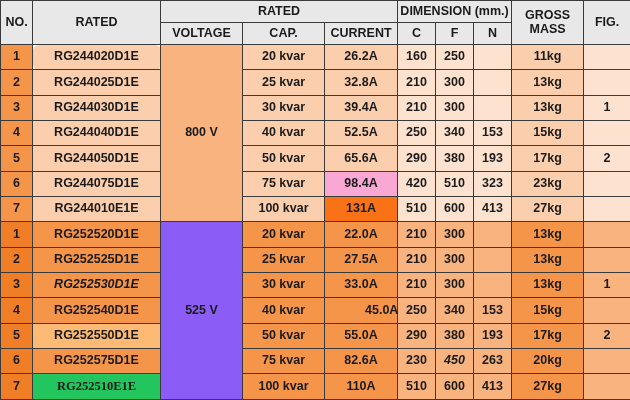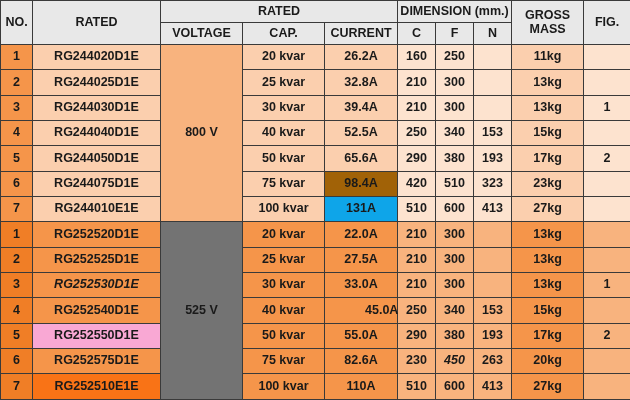--- a/index.html
+++ b/index.html
@@ -88,21 +88,21 @@
       <th class="hdr-sub">CAP.</th>
       <th class="hdr-sub">CURRENT</th>
       <th class="hdr-sub">C</th>
       <th class="hdr-sub">F</th>
       <th class="hdr-sub">N</th>
     </tr>
   </thead>
   <tbody id="table-body">
       <tr class="row-h">
         <td style="background: rgb(245, 149, 74);">1</td>
-        <td style="background: rgb(251, 207, 174);">RG244020D1E</td>
+        <td style="background: rgb(251, 207, 174); border-radius: 6px;">RG244020D1E</td>
         <td rowspan="7" style="background: rgb(248, 179, 126);">800 V</td>
         <td style="background: rgb(251, 207, 174);">20 kvar</td>
         <td style="background: rgb(251, 207, 174);">26.2A</td>
         <td style="background: rgb(253, 227, 207);">160</td>
         <td style="background: rgb(253, 227, 207);">250</td>
         <td style="background: rgb(253, 227, 207);"></td>
         <td style="background: rgb(251, 207, 174);">11kg</td>
         <td class="fig-cell" style="background: rgb(253, 227, 207);"></td>
       </tr>
       <tr class="row-h">
@@ -146,42 +146,42 @@
         <td style="background: rgb(253, 227, 207);">290</td>
         <td style="background: rgb(253, 227, 207);">380</td>
         <td style="background: rgb(253, 227, 207);">193</td>
         <td style="background: rgb(251, 207, 174);">17kg</td>
         <td class="fig-cell" style="background: rgb(253, 227, 207);">2</td>
       </tr>
       <tr class="row-h">
         <td style="background: rgb(245, 149, 74);">6</td>
         <td style="background: rgb(251, 207, 174);">RG244075D1E</td>
         <td style="background: rgb(251, 207, 174);">75 kvar</td>
-        <td style="background: #a16207; margin-left: 20px;">98.4A</td>
+        <td style="background: #f9a8d4; margin-left: 20px;">98.4A</td>
         <td style="background: rgb(253, 227, 207);">420</td>
         <td style="background: rgb(253, 227, 207);">510</td>
         <td style="background: rgb(253, 227, 207);">323</td>
         <td style="background: rgb(251, 207, 174);">23kg</td>
         <td class="fig-cell" style="background: rgb(253, 227, 207);"></td>
       </tr>
       <tr class="row-h">
         <td style="background: rgb(245, 149, 74);">7</td>
         <td style="background: rgb(251, 207, 174);">RG244010E1E</td>
         <td style="background: rgb(251, 207, 174);">100 kvar</td>
-        <td style="background: #0ea5e9; text-align: center;">131A</td>
+        <td style="background: #f97316; text-align: center;">131A</td>
         <td style="background: rgb(253, 227, 207);">510</td>
         <td style="background: rgb(253, 227, 207);">600</td>
         <td style="background: rgb(253, 227, 207);">413</td>
         <td style="background: rgb(251, 207, 174);">27kg</td>
         <td class="fig-cell" style="background: rgb(253, 227, 207);"></td>
       </tr>
       <tr class="row-h">
         <td style="background: rgb(240, 126, 38);">1</td>
         <td style="background: rgb(245, 149, 74);">RG252520D1E</td>
-        <td rowspan="7" style="background: #737373;">525 V</td>
+        <td rowspan="7" style="background: #8b5cf6;">525 V</td>
         <td style="background: rgb(245, 149, 74);">20 kvar</td>
         <td style="background: rgb(245, 149, 74);">22.0A</td>
         <td style="background: rgb(248, 179, 126);">210</td>
         <td style="background: rgb(248, 179, 126);">300</td>
         <td style="background: rgb(248, 179, 126);"></td>
         <td style="background: rgb(245, 149, 74);">13kg</td>
         <td class="fig-cell" style="background: rgb(248, 179, 126);"></td>
       </tr>
       <tr class="row-h">
         <td style="background: rgb(240, 126, 38);">2</td>
@@ -211,21 +211,21 @@
         <td style="background: rgb(245, 149, 74);">40 kvar</td>
         <td style="background: rgb(245, 149, 74); padding-left: 40px;">45.0A</td>
         <td style="background: rgb(248, 179, 126);">250</td>
         <td style="background: rgb(248, 179, 126);">340</td>
         <td style="background: rgb(248, 179, 126);">153</td>
         <td style="background: rgb(245, 149, 74);">15kg</td>
         <td class="fig-cell" style="background: rgb(248, 179, 126);"></td>
       </tr>
       <tr class="row-h">
         <td style="background: rgb(240, 126, 38);">5</td>
-        <td style="background: #f9a8d4;">RG252550D1E</td>
+        <td style="background: #fdba74;">RG252550D1E</td>
         <td style="background: rgb(245, 149, 74);">50 kvar</td>
         <td style="background: rgb(245, 149, 74);">55.0A</td>
         <td style="background: rgb(248, 179, 126);">290</td>
         <td style="background: rgb(248, 179, 126);">380</td>
         <td style="background: rgb(248, 179, 126);">193</td>
         <td style="background: rgb(245, 149, 74);">17kg</td>
         <td class="fig-cell" style="background: rgb(248, 179, 126);">2</td>
       </tr>
       <tr class="row-h">
         <td style="background: rgb(240, 126, 38);">6</td>
@@ -233,21 +233,21 @@
         <td style="background: rgb(245, 149, 74);">75 kvar</td>
         <td style="background: rgb(245, 149, 74);">82.6A</td>
         <td style="background: rgb(248, 179, 126);">230</td>
         <td style="background: rgb(248, 179, 126); font-style: italic;">450</td>
         <td style="background: rgb(248, 179, 126);">263</td>
         <td style="background: rgb(245, 149, 74);">20kg</td>
         <td class="fig-cell" style="background: rgb(248, 179, 126);"></td>
       </tr>
       <tr class="row-h">
         <td style="background: rgb(240, 126, 38);">7</td>
-        <td style="background: #f97316;">RG252510E1E</td>
+        <td style="background: #22c55e; font-family: Liberation Serif, serif;">RG252510E1E</td>
         <td style="background: rgb(245, 149, 74);">100 kvar</td>
         <td style="background: rgb(245, 149, 74);">110A</td>
         <td style="background: rgb(248, 179, 126);">510</td>
         <td style="background: rgb(248, 179, 126);">600</td>
         <td style="background: rgb(248, 179, 126);">413</td>
         <td style="background: rgb(245, 149, 74);">27kg</td>
         <td class="fig-cell" style="background: rgb(248, 179, 126);"></td>
       </tr>
     </tbody>
 </table>

